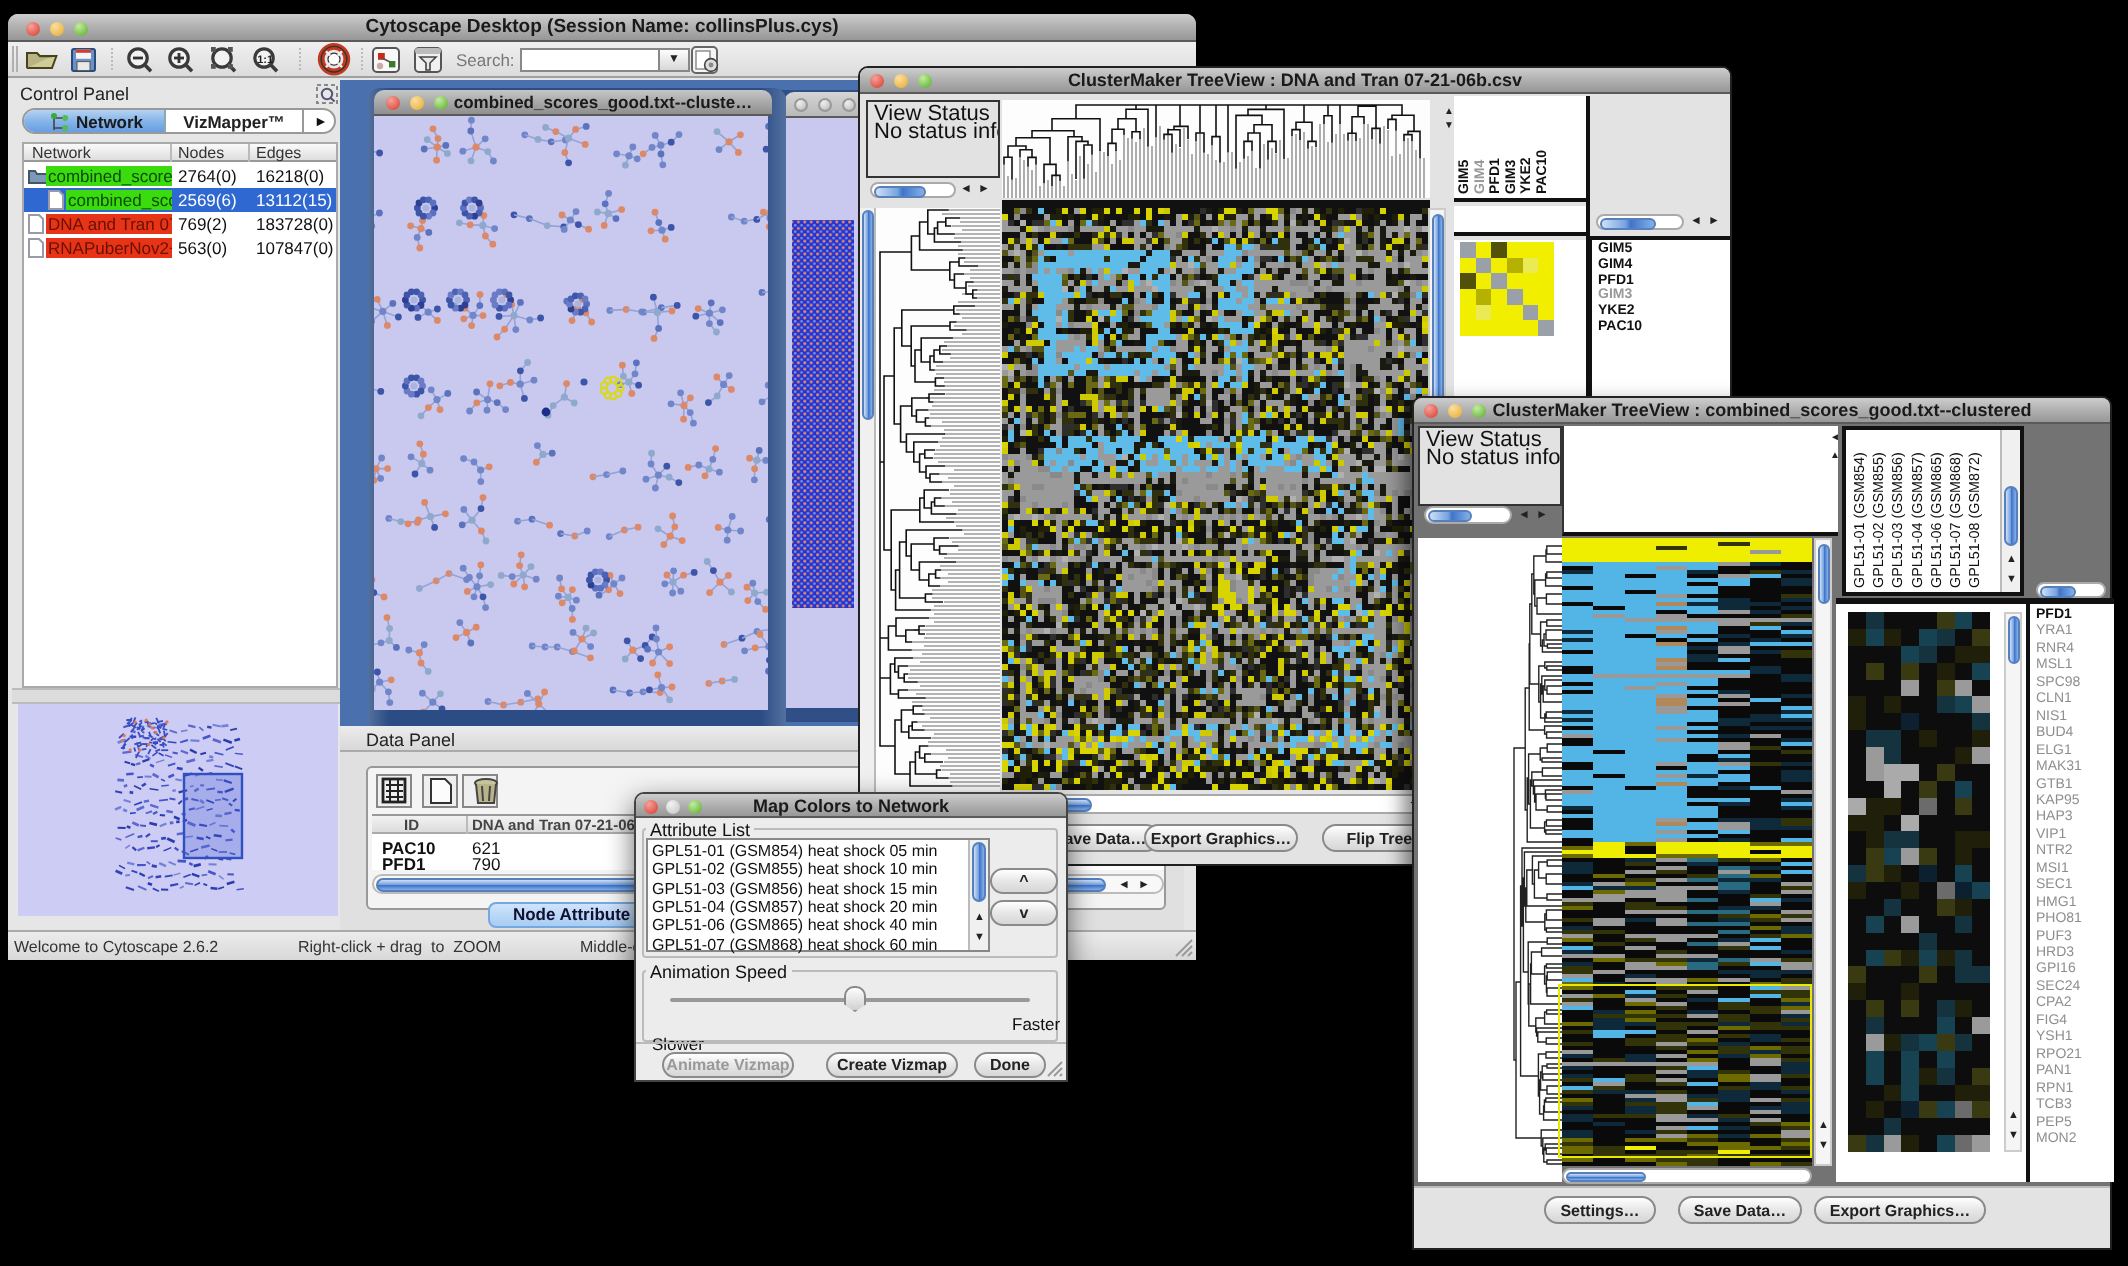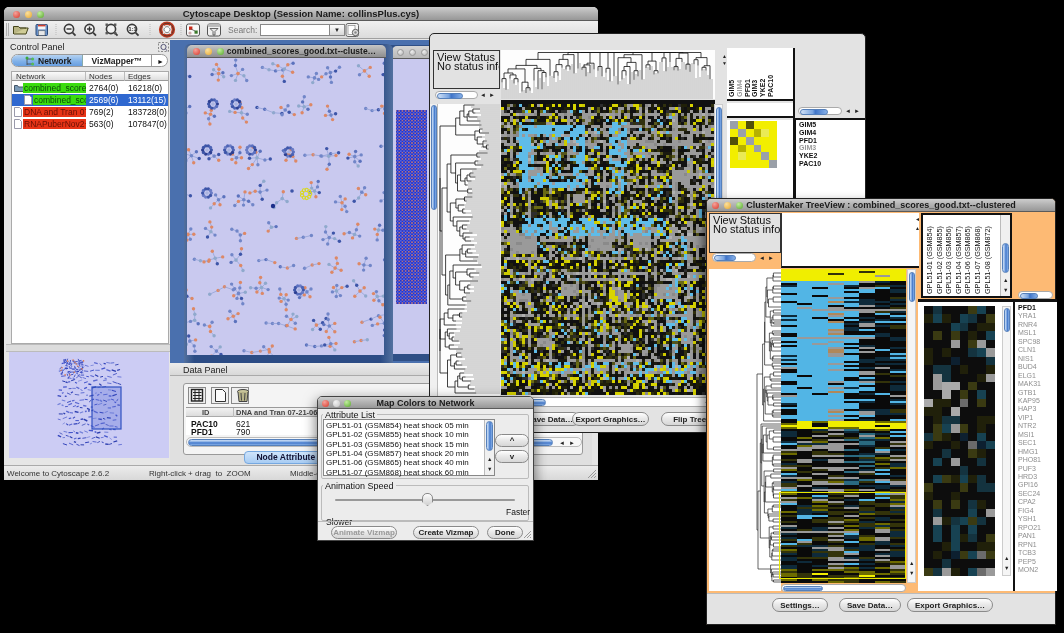--- a/index.html
+++ b/index.html
@@ -1469,20 +1469,26 @@
       <svg width="10" height="10" style="position:absolute;right:1px;bottom:1px">
         <g stroke="#999" stroke-width="1">
           <line x1="9" y1="1" x2="1" y2="9"></line>
           <line x1="9" y1="4" x2="4" y2="9"></line>
           <line x1="9" y1="7" x2="7" y2="9"></line>
         </g>
       </svg>
     </div>
   </div>
 <div class="win" style="left:429px;top:33px;width:437px;height:400px;border:1px solid #222;border-radius:5px 5px 0 0;background:#e3e3e3">
+    <div class="titlebar abs" style="left:0;top:0;width:435px;height:13px;border-radius:4px 4px 0 0">
+      <div class="tl" style="left:5px;top:3px;width:7px;height:7px;background:radial-gradient(circle at 35% 30%,#f5a29a,#d8382a)"></div>
+      <div class="tl" style="left:17px;top:3px;width:7px;height:7px;background:radial-gradient(circle at 35% 30%,#fadf9e,#e9a92c)"></div>
+      <div class="tl" style="left:29px;top:3px;width:7px;height:7px;background:radial-gradient(circle at 35% 30%,#c2eda0,#57a829)"></div>
+      <div class="titletext" style="font-size:9px;line-height:13px">ClusterMaker TreeView : DNA and Tran 07-21-06b.csv</div>
+    </div>
     <div class="panelbox" style="left:3px;top:16px;width:67px;height:39px">
       <div class="ptext">View Status<br>No status info f</div>
     </div>
     <div class="sb" style="left:5px;top:57px;width:43px;height:8px">
       <div class="sbthumbv" style="left:0.5px;top:0.5px;width:26px;height:6px"></div>
     </div>
     <div class="arr" style="left:50px;top:58px">◄</div>
     <div class="arr" style="left:59px;top:58px">►</div>
     <div style="position:absolute;left:71px;top:16px;line-height:0"><svg width="214" height="49" xmlns="http://www.w3.org/2000/svg">
         <rect width="214" height="49" fill="#fdfdfd"></rect>
@@ -1561,21 +1567,21 @@
     <div class="sb" style="left:68px;top:363px;width:217px;height:10px">
       <div class="sbthumb" style="left:1px;top:0.5px;width:46px;height:7.5px"></div>
     </div>
     <div class="arr" style="left:274px;top:365px">◄</div>
     <div class="arr" style="left:283px;top:365px">►</div>
     <div class="btn" style="left:18px;top:378px;width:60px;height:14px;line-height:13px">Settings…</div>
     <div class="btn" style="left:90px;top:378px;width:60px;height:14px;line-height:13px">Save Data…</div>
     <div class="btn" style="left:142px;top:378px;width:77px;height:14px;line-height:13px">Export Graphics…</div>
     <div class="btn" style="left:231px;top:378px;width:84px;height:14px;line-height:13px">Flip Tree Nodes</div>
   </div>
-<div class="win" style="left:706px;top:198px;width:350px;height:427px;border:1px solid #222;border-radius:5px 5px 0 0;background:#fdba74;box-shadow:-4px 4px 10px rgba(0,0,0,0.5)">
+<div class="win" style="left:706px;top:198px;width:350px;height:427px;border:1px solid #222;border-radius:5px 5px 0 0;background:#737373;box-shadow:-4px 4px 10px rgba(0,0,0,0.5)">
     <div class="titlebar abs" style="left:0;top:0;width:348px;height:13px;border-radius:4px 4px 0 0">
       <div class="tl" style="left:5px;top:3px;width:7px;height:7px;background:radial-gradient(circle at 35% 30%,#f5a29a,#d8382a)"></div>
       <div class="tl" style="left:17px;top:3px;width:7px;height:7px;background:radial-gradient(circle at 35% 30%,#fadf9e,#e9a92c)"></div>
       <div class="tl" style="left:29px;top:3px;width:7px;height:7px;background:radial-gradient(circle at 35% 30%,#c2eda0,#57a829)"></div>
       <div class="titletext" style="font-size:9px;line-height:13px">ClusterMaker TreeView : combined_scores_good.txt--clustered</div>
     </div>
     <div class="panelbox" style="left:2px;top:14px;width:72px;height:40px">
       <div class="ptext">View Status<br>No status info f</div>
     </div>
     <div class="sb" style="left:5px;top:54px;width:44px;height:9px">

